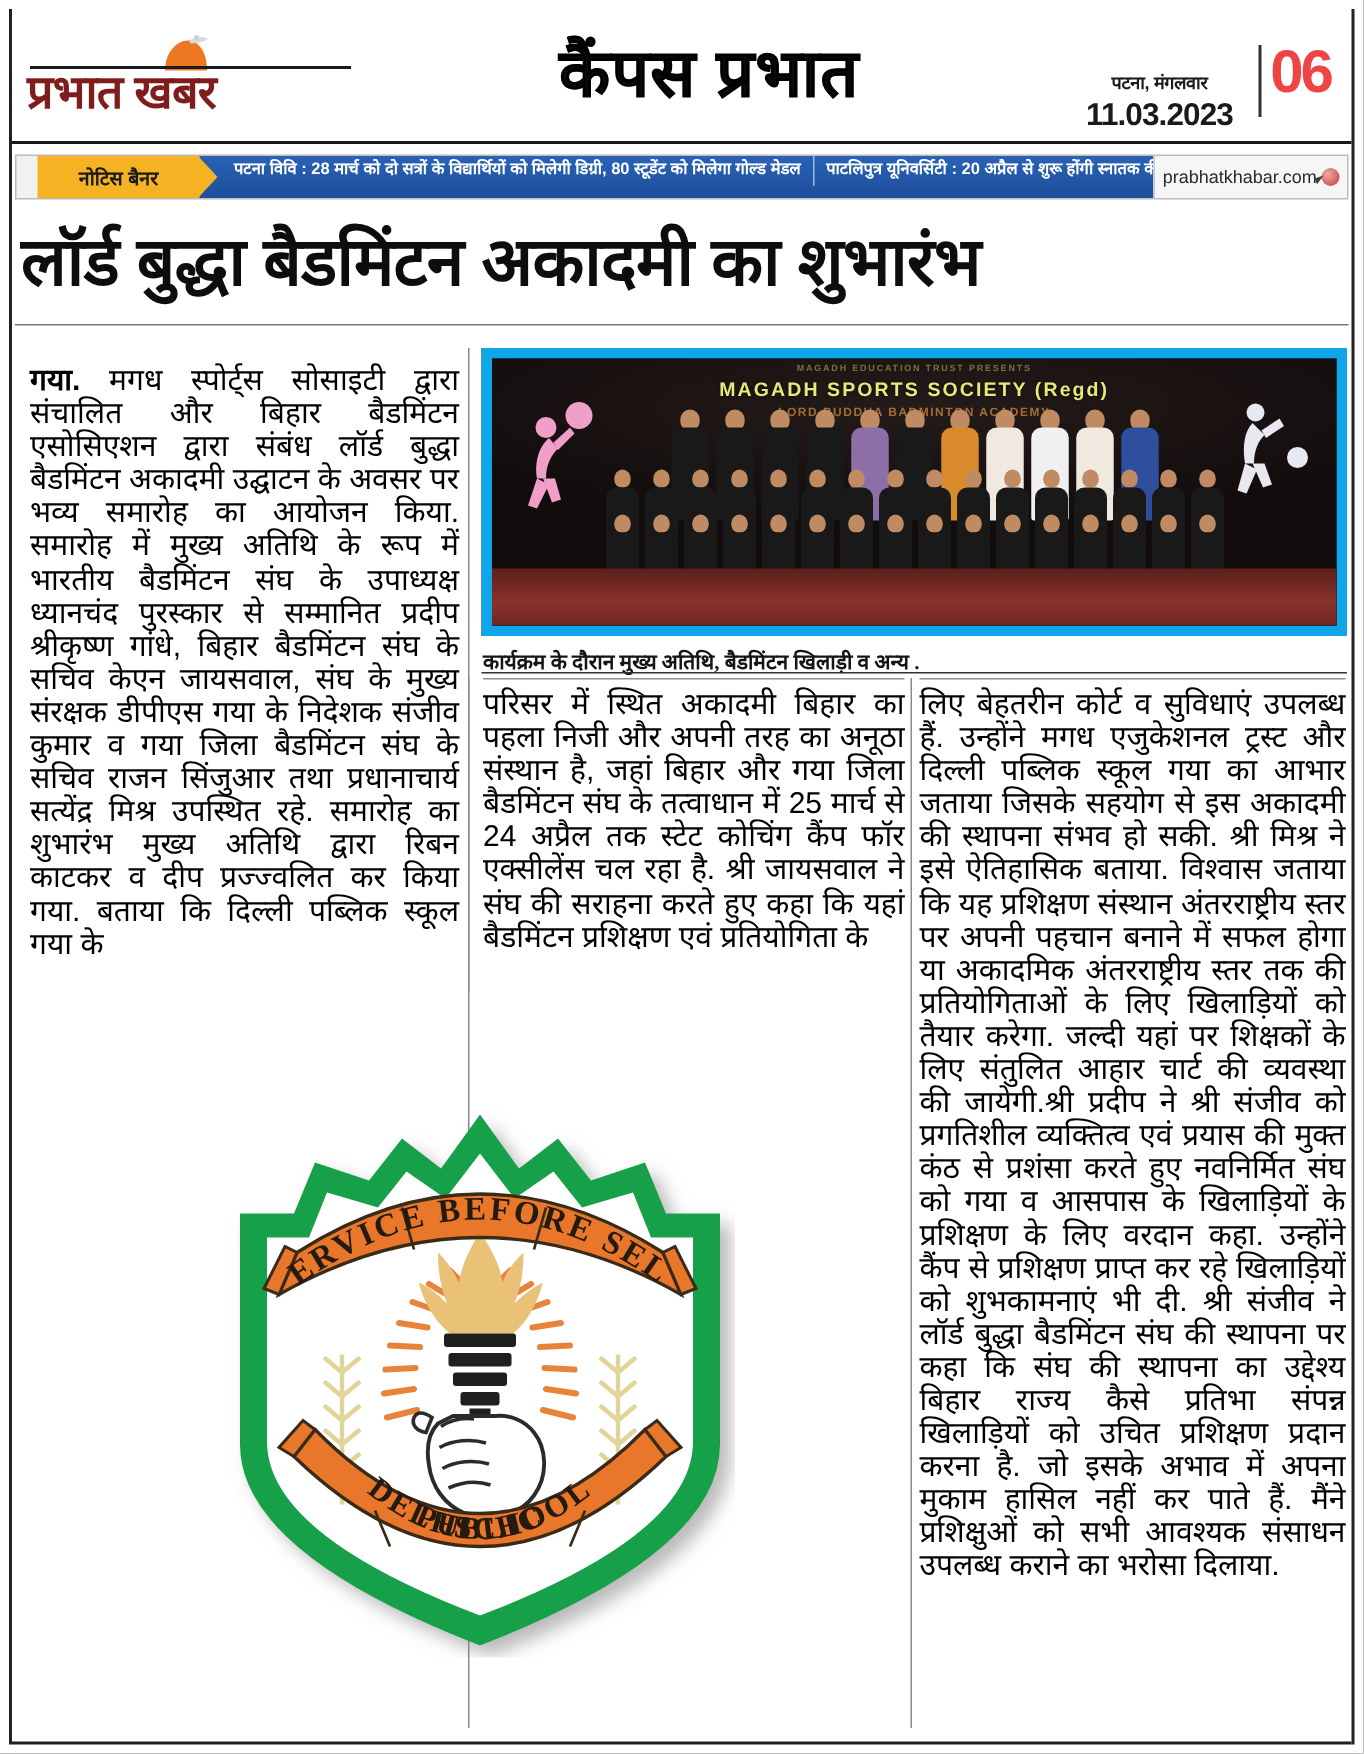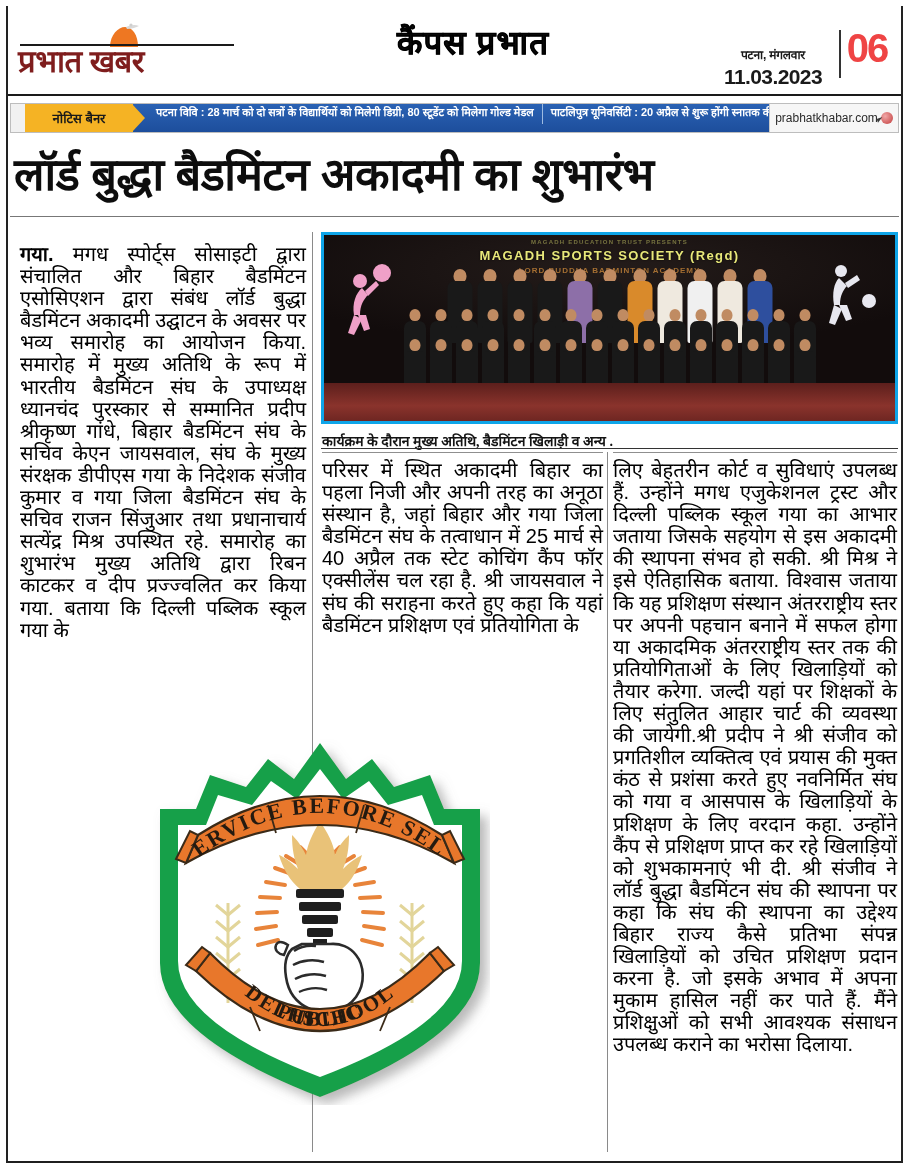--- a/index.html
+++ b/index.html
@@ -61,21 +61,21 @@
     width: 214px; height: 2px;
     background: #1a1a1a;
   }
   .edition-title {
     position: absolute;
     left: 300px; top: 14px;
     width: 330px;
     text-align: center;
     font-family: "Liberation Sans", "DejaVu Sans", sans-serif;
     font-weight: 700;
-    font-size: 33px;
+    font-size: 44px;
     letter-spacing: 1px;
     color: #0b0b0b;
     line-height: 1.25;
     -webkit-text-stroke: 0.6px #000;
   }
   .dateblock {
     position: absolute;
     right: 72px; top: 22px;
     width: 112px;
     text-align: center;
@@ -260,21 +260,21 @@
     background: #8f8f8f;
   }
   .col2-top-rule { left: 322px; top: 452px; width: 281px; }
   .col3-top-rule { left: 613px; top: 452px; width: 284px; }
 
   
   .photo-wrap {
     position: absolute;
     left: 321px; top: 232px;
     width: 577px; height: 192px;
-    border: 3px solid #0ea5e9;
+    border: 7px solid #0ea5e9;
     box-sizing: border-box;
     overflow: hidden;
     background: #120d0d;
     text-decoration: underline;
   }
   .photo-stage {
     position: absolute;
     inset: 0;
     background:
       radial-gradient(ellipse 90% 60% at 50% 18%, #241c1a 0%, #120c0c 70%),
@@ -661,21 +661,21 @@
   <div class="caption-rule"></div>
 
   <div class="col-rule" id="rule-1"></div>
   <div class="col-rule" id="rule-3"></div>
   <div class="col-rule" id="rule-2"></div>
   <div class="col2-top-rule"></div>
   <div class="col3-top-rule"></div>
 
   <div class="col" id="col1"><span class="dateline">गया.</span><span> मगध स्पोर्ट्स सोसाइटी द्वारा संचालित और बिहार बैडमिंटन एसोसिएशन द्वारा संबंध लॉर्ड बुद्धा बैडमिंटन अकादमी उद्घाटन के अवसर पर भव्य समारोह का आयोजन किया. समारोह में मुख्य अतिथि के रूप में भारतीय बैडमिंटन संघ के उपाध्यक्ष ध्यानचंद पुरस्कार से सम्मानित प्रदीप श्रीकृष्ण गांधे, बिहार बैडमिंटन संघ के सचिव केएन जायसवाल, संघ के मुख्य संरक्षक डीपीएस गया के निदेशक संजीव कुमार व गया जिला बैडमिंटन संघ के सचिव राजन सिंजुआर तथा प्रधानाचार्य सत्येंद्र मिश्र उपस्थित रहे. समारोह का शुभारंभ मुख्य अतिथि द्वारा रिबन काटकर व दीप प्रज्ज्वलित कर किया गया. बताया कि दिल्ली पब्लिक स्कूल गया के</span></div>
 
-  <div class="col" id="col2">परिसर में स्थित अकादमी बिहार का पहला निजी और अपनी तरह का अनूठा संस्थान है, जहां बिहार और गया जिला बैडमिंटन संघ के तत्वाधान में 25 मार्च से 40 अप्रैल तक स्टेट कोचिंग कैंप फॉर एक्सीलेंस चल रहा है. श्री जायसवाल ने संघ की सराहना करते हुए कहा कि यहां बैडमिंटन प्रशिक्षण एवं प्रतियोगिता के</div>
+  <div class="col" id="col2">परिसर में स्थित अकादमी बिहार का पहला निजी और अपनी तरह का अनूठा संस्थान है, जहां बिहार और गया जिला बैडमिंटन संघ के तत्वाधान में 25 मार्च से 24 अप्रैल तक स्टेट कोचिंग कैंप फॉर एक्सीलेंस चल रहा है. श्री जायसवाल ने संघ की सराहना करते हुए कहा कि यहां बैडमिंटन प्रशिक्षण एवं प्रतियोगिता के</div>
 
   <div class="col" id="col3">लिए बेहतरीन कोर्ट व सुविधाएं उपलब्ध हैं. उन्होंने मगध एजुकेशनल ट्रस्ट और दिल्ली पब्लिक स्कूल गया का आभार जताया जिसके सहयोग से इस अकादमी की स्थापना संभव हो सकी. श्री मिश्र ने इसे ऐतिहासिक बताया. विश्वास जताया कि यह प्रशिक्षण संस्थान अंतरराष्ट्रीय स्तर पर अपनी पहचान बनाने में सफल होगा या अकादमिक अंतरराष्ट्रीय स्तर तक की प्रतियोगिताओं के लिए खिलाड़ियों को तैयार करेगा. जल्दी यहां पर शिक्षकों के लिए संतुलित आहार चार्ट की व्यवस्था की जायेगी.श्री प्रदीप ने श्री संजीव को प्रगतिशील व्यक्तित्व एवं प्रयास की मुक्त कंठ से प्रशंसा करते हुए नवनिर्मित संघ को गया व आसपास के खिलाड़ियों के प्रशिक्षण के लिए वरदान कहा. उन्होंने कैंप से प्रशिक्षण प्राप्त कर रहे खिलाड़ियों को शुभकामनाएं भी दी. श्री संजीव ने लॉर्ड बुद्धा बैडमिंटन संघ की स्थापना पर कहा कि संघ की स्थापना का उद्देश्य बिहार राज्य कैसे प्रतिभा संपन्न खिलाड़ियों को उचित प्रशिक्षण प्रदान करना है. जो इसके अभाव में अपना मुकाम हासिल नहीं कर पाते हैं. मैंने प्रशिक्षुओं को सभी आवश्यक संसाधन उपलब्ध कराने का भरोसा दिलाया.</div>
 
   <div class="crest">
     <svg viewBox="0 0 340 370">
       <defs>
         <path id="arcTop" d="M 52 120 Q 170 36 288 120" fill="none"></path>
         <path id="arcBottom" d="M 66 232 Q 170 350 274 232" fill="none"></path>
         <filter id="crestShadow" x="-20%" y="-20%" width="150%" height="150%">
           <feDropShadow dx="7" dy="7" stdDeviation="6" flood-color="#808080" flood-opacity="0.55"></feDropShadow>

